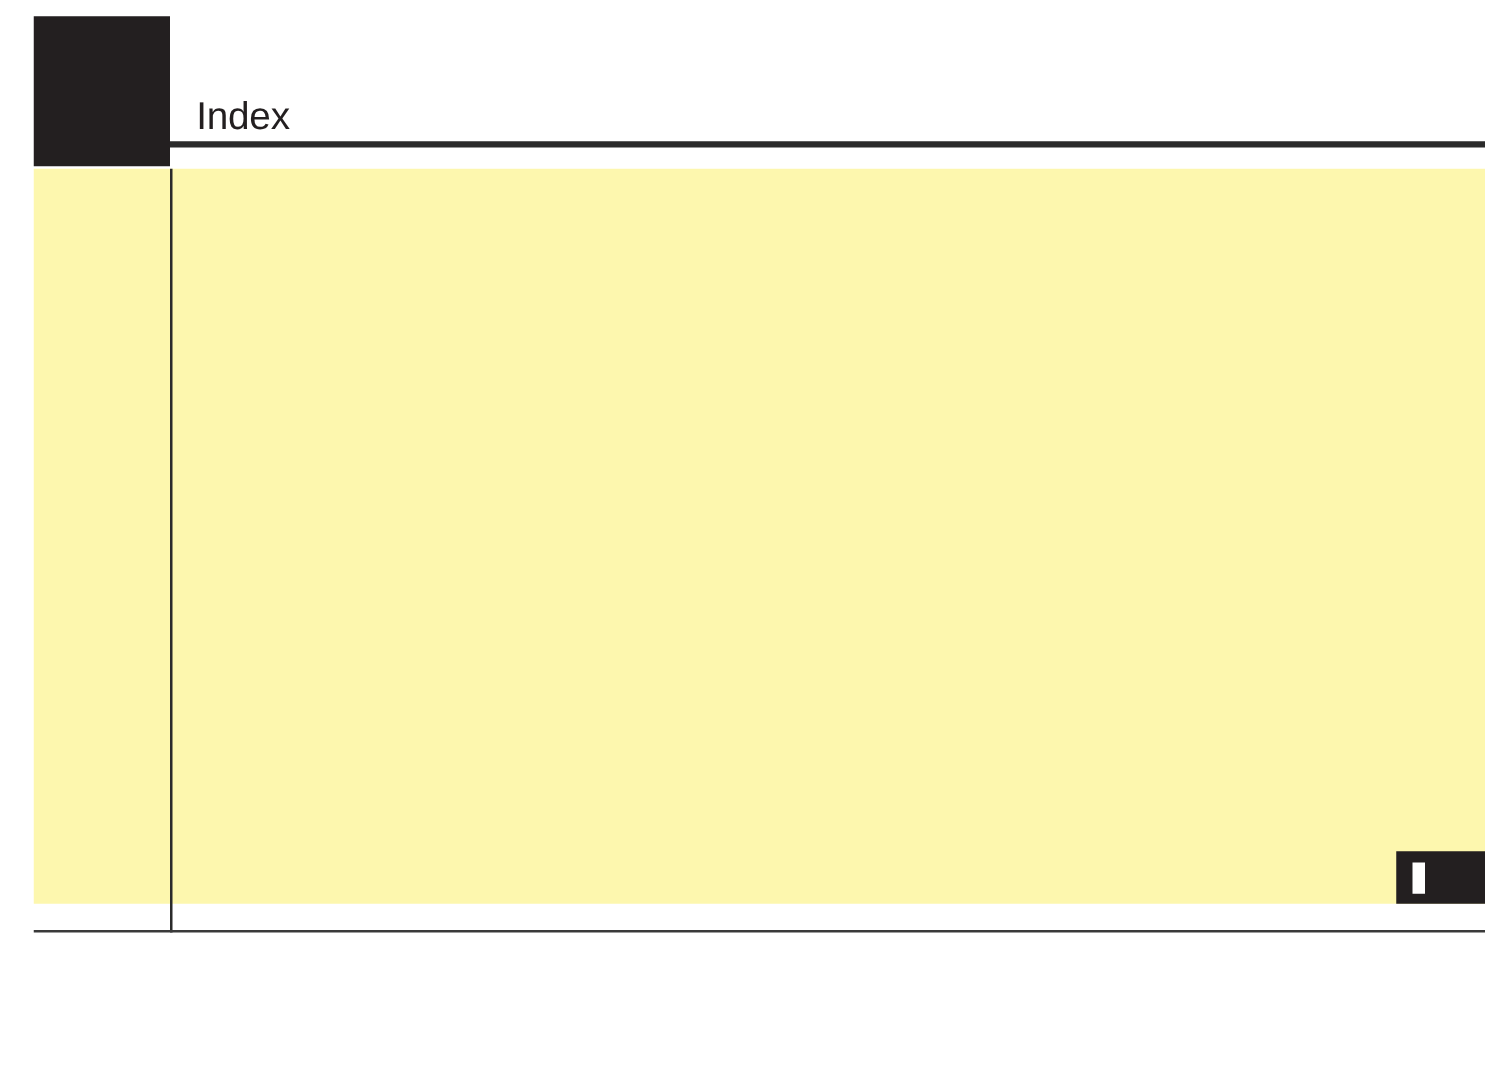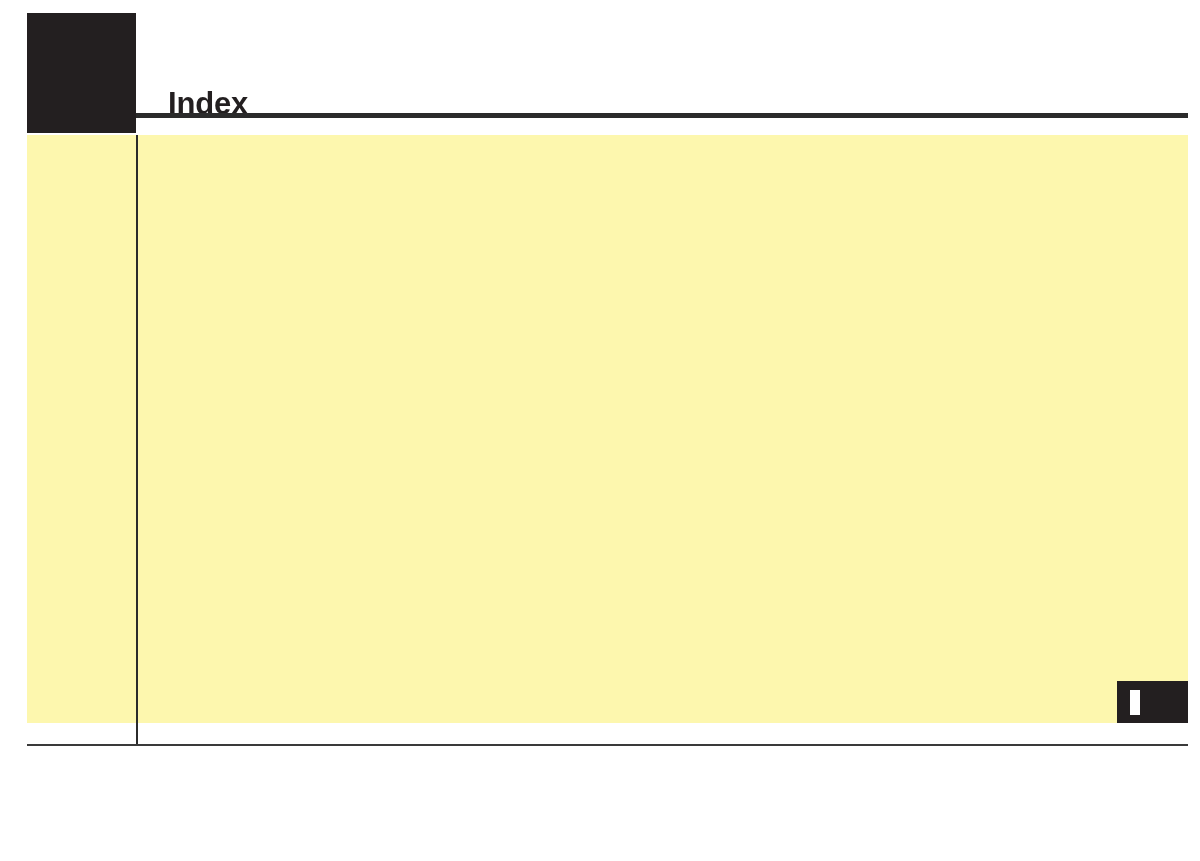--- a/index.html
+++ b/index.html
@@ -30,24 +30,24 @@
     width: 109px;
     height: 120px;
     background: #231f20;
   }
 
   
   #page-title {
     position: absolute;
     left: 157px;
     top: 74px;
-    margin: 11px;
+    margin: 0;
     font-size: 31px;
     line-height: 38px;
-    font-weight: bold;
+    font-weight: normal;
     letter-spacing: -0.2px;
     color: #231f20;
     white-space: nowrap;
   }
 
   
   #title-rule {
     position: absolute;
     left: 136px;
     top: 113px;

